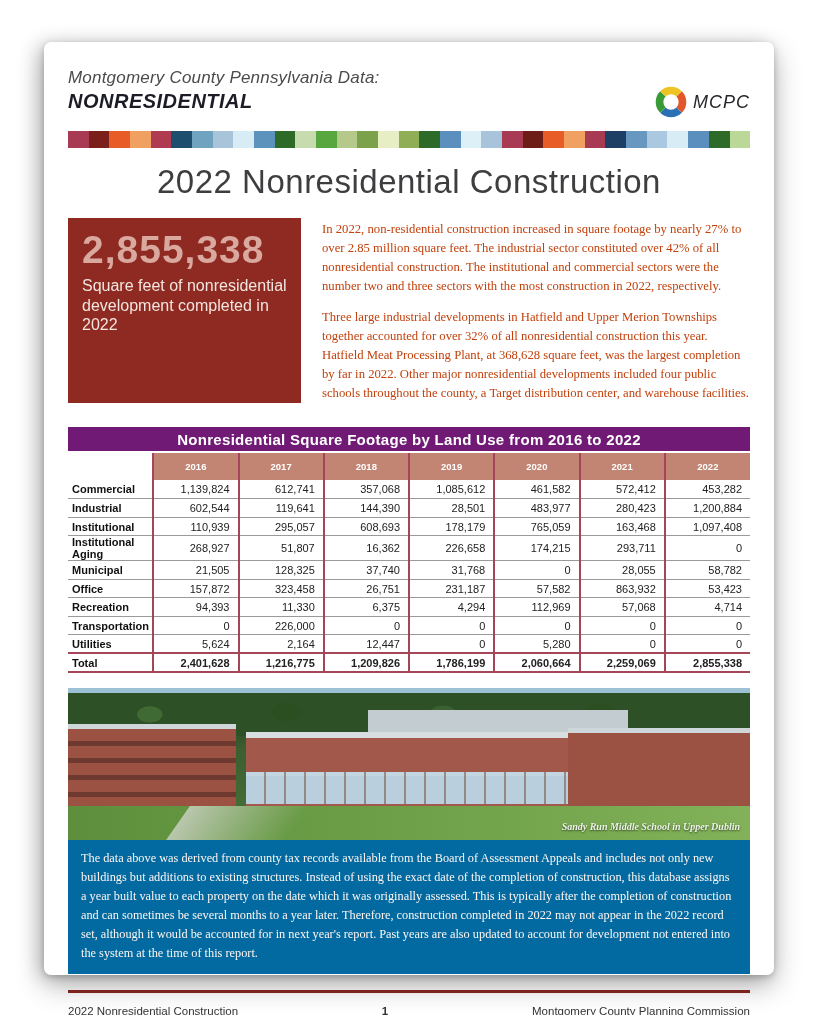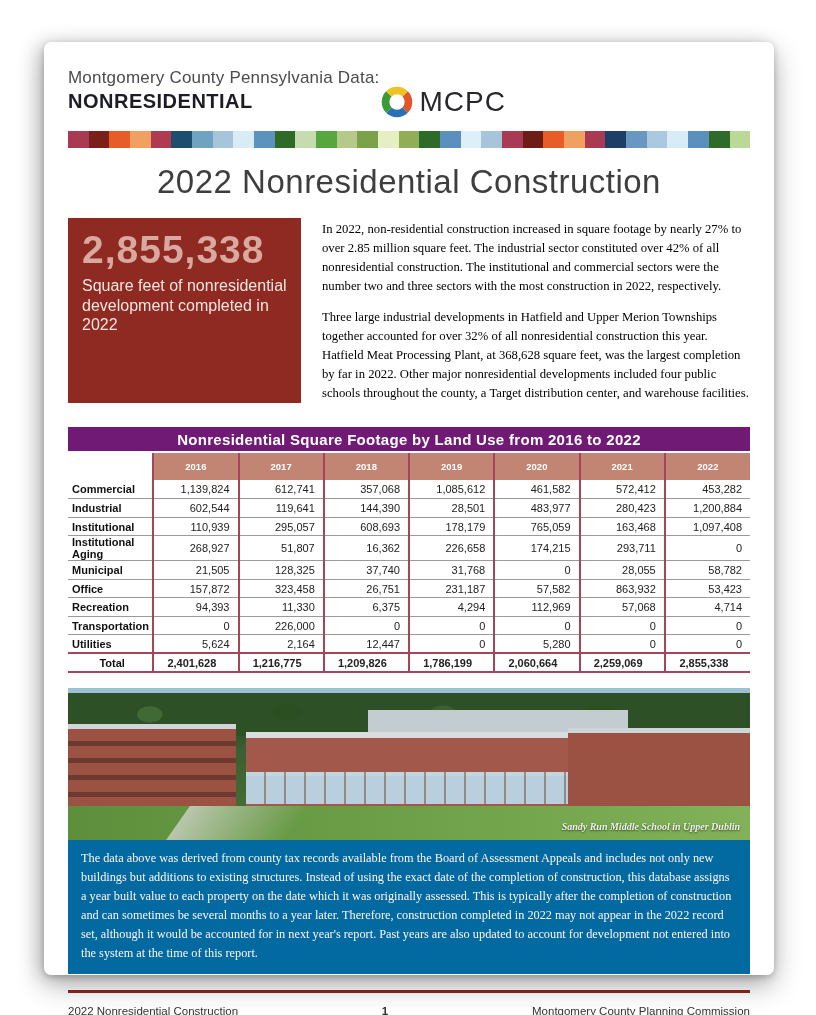--- a/index.html
+++ b/index.html
@@ -6,51 +6,51 @@
   html,body { width:816px; height:1015px; background:#ffffff; font-family:"Liberation Sans", sans-serif; overflow:hidden; }
 
   .page-card {
     position:absolute; left:44px; top:42px; width:730px; height:933px;
     background:#ffffff; border-radius:7px;
     box-shadow:0 10px 28px rgba(0,0,0,.30), -6px 2px 18px rgba(0,0,0,.15), 0 2px 6px rgba(0,0,0,.18);
     padding:26px 24px 18px 24px;
   }
 
   
-  .hdr { display:flex; justify-content:flex-start; align-items:flex-start; }
+  .hdr { display:flex; justify-content:space-between; align-items:flex-start;font-style:italic; }
   .eyebrow { font-size:17px; color:#4b4b4d; letter-spacing:.2px; }
   .doc-title { font-size:20px; font-weight:800; color:#1c1c26; letter-spacing:.5px; margin-top:2px; }
   .logo { display:flex; align-items:center; margin-top:16px; }
-  .logo-text { font-size:28px; color:#26262c; letter-spacing:1px; font-weight:400; }
+  .logo-text { font-size:18px; color:#26262c; letter-spacing:1px; font-weight:400; }
 
   
   .stripe { display:flex; height:17px; margin-top:11px; }
   .stripe .seg { flex:1; }
 
   
   .main-title { text-align:center; font-size:33px; font-weight:400; color:#3e3e40; margin-top:15px; letter-spacing:.5px; }
 
   
   .intro { display:flex; margin-top:17px; gap:21px; }
   .stat-box { width:233px; min-height:163px; background:#8e2a21; padding:10px 14px 12px 14px; flex:none; }
   .stat-number { font-size:39px; font-weight:700; color:#d9a89e; letter-spacing:1px; }
   .stat-caption { font-size:16px; color:#f2e5df; line-height:1.22; margin-top:4px; }
-  .intro-text { flex:1; font-family:"Liberation Serif", serif; font-size:12.7px; color:#000000; line-height:1.5; padding-top:2px; }
+  .intro-text { flex:1; font-family:"Liberation Serif", serif; font-size:12.7px; color:#c2410c; line-height:1.5; padding-top:2px; }
   .intro-text p + p { margin-top:12px; }
 
   
   .lu-table-wrap { margin-top:24px; }
   table.lu { width:100%; border-collapse:collapse; table-layout:fixed; }
   .lu .title-bar { background:#701a75; color:#ffffff; font-weight:700; font-size:15px; text-align:center; height:25px; letter-spacing:.3px; border-bottom:2px solid #ffffff; }
   .lu .year-blank { background:#ffffff; width:33%; }
   .lu .year-cell { background:#c28573; color:#ffffff; font-size:9.5px; font-weight:700; text-align:center; height:28px; border-left:2px solid #a4455a; }
   .lu td { height:18.5px; font-size:11px; }
   .lu .label-cell { font-weight:700; color:#111; padding-left:4px; border-bottom:1px solid #9a9a9a; }
   .lu .num-cell { text-align:right; padding-right:8px; color:#222; border-left:2px solid #a4455a; border-bottom:1px solid #9a9a9a; }
-  .lu .total-row .label-cell, .lu .total-row .num-cell { font-weight:700; border-top:2px solid #a4455a; border-bottom:2.5px solid #a4455a;text-align:center; }
+  .lu .total-row .label-cell, .lu .total-row .num-cell { font-weight:700; border-top:2px solid #a4455a; border-bottom:2.5px solid #a4455a; }
 
   
   .photo { position:relative; margin-top:15px; height:152px; overflow:hidden;
     background:linear-gradient(180deg,#8fb3c6 0%, #557a4a 6%, #2d4a24 12%, #33532a 30%, #3c5e31 40%, #4a7338 100%); }
   .treeline { position:absolute; left:0; top:0; right:0; height:48px;
     background:radial-gradient(22px 14px at 12% 55%, #3f6a33 55%, transparent 60%),
                radial-gradient(26px 16px at 32% 50%, #2c4f22 55%, transparent 62%),
                radial-gradient(24px 15px at 55% 55%, #3a6130 55%, transparent 60%),
                radial-gradient(28px 16px at 78% 50%, #2c4f22 55%, transparent 62%),
                linear-gradient(180deg,#9cc0d4 0 5px, #2e5026 5px); }

